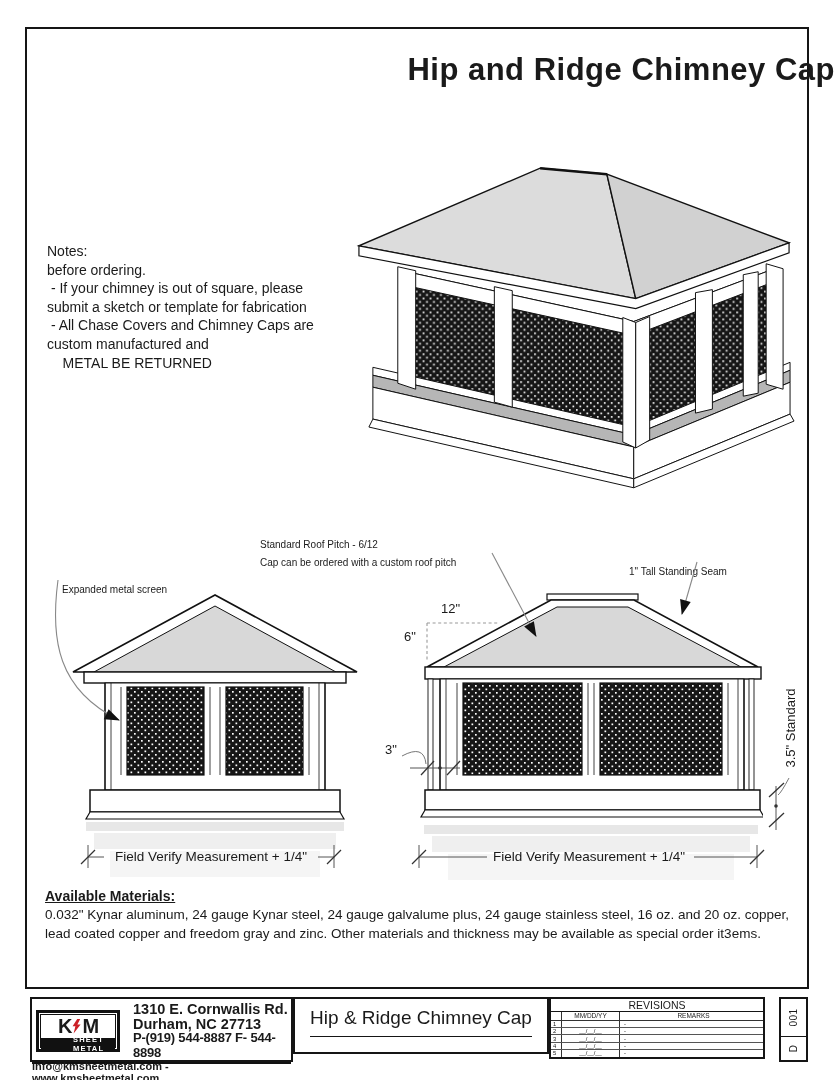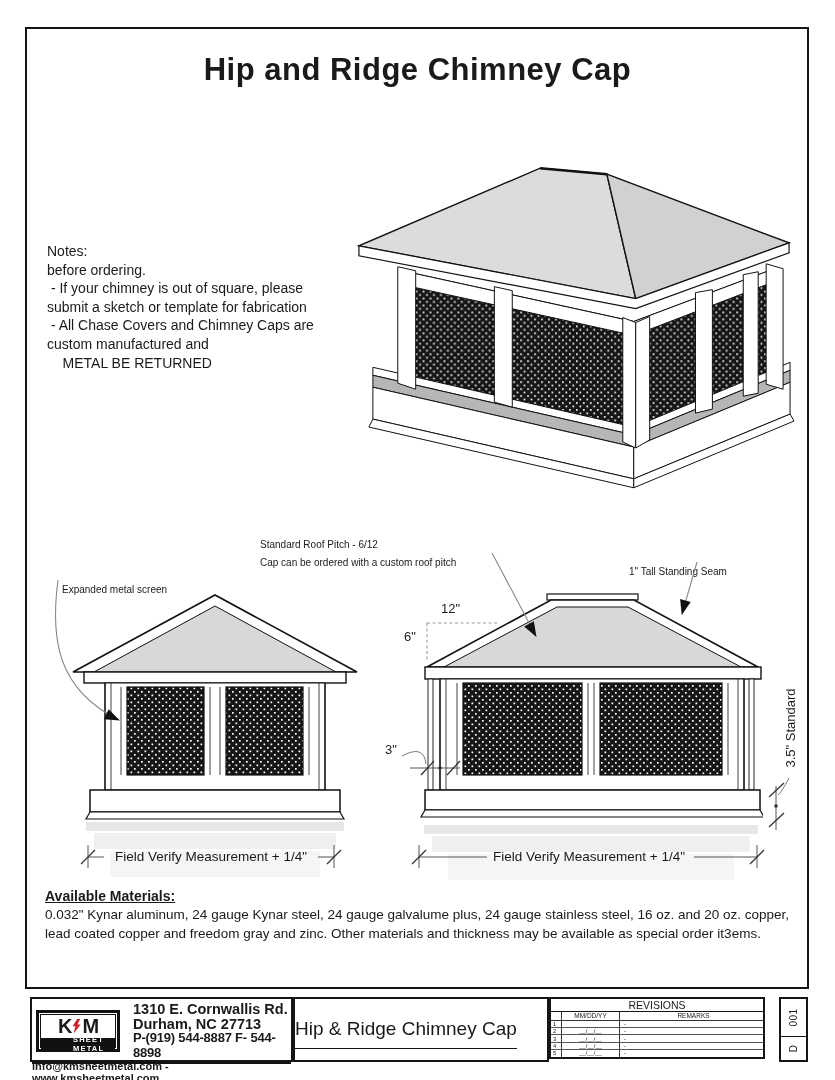--- a/index.html
+++ b/index.html
@@ -1,21 +1,21 @@
 <!DOCTYPE html>
 <html><head>
 <meta charset="utf-8">
 <style>
   * { margin:0; padding:0; box-sizing:border-box; }
   html,body { background:#fff; }
   body { font-family:"Liberation Sans", sans-serif; color:#1a1a1a; }
   .sheet { position:relative; width:835px; height:1080px; background:#fff; overflow:hidden; }
   .abs { position:absolute; }
   .main-border { left:25px; top:27px; width:784px; height:962px; border:2px solid #151515; }
-  .sheet-title { left:0; top:52px; width:835px; text-align:center; font-size:31px; font-weight:700; letter-spacing:.5px; }
+  .sheet-title { left:0; top:52px; width:835px; text-align:right; font-size:31px; font-weight:700; letter-spacing:.5px; }
   .notes { left:47px; top:242px; width:310px; font-size:14px; }
   .notes div { white-space:pre; line-height:18.6px; }
   .lbl { font-size:10px; white-space:pre;margin-top:24px; }
   .dim { font-size:13px; white-space:pre; }
   .fv { font-size:13.5px; text-align:center; white-space:nowrap; }
   .rot { display:flex; align-items:center; justify-content:center; transform:rotate(-90deg); }
   .materials-h { left:45px; top:888px; font-size:14px; font-weight:700; text-decoration:underline; }
   .materials-b { left:45px; top:906px; width:756px; font-size:13.5px; line-height:18.5px; }
 
   
@@ -23,21 +23,21 @@
   .company { left:30px; top:997px; width:263px; height:65px; display:flex; flex-direction:column; }
   .company-top { flex:1; display:flex; align-items:center; padding:3px 2px 2px 4px; }
   .km-logo { width:84px; height:42px; border:3px solid #111; padding:1px; background:#fff; flex:none; }
   .km-inner { width:100%; height:100%; border:1.5px solid #111; display:flex; flex-direction:column; }
   .km-letters { flex:1; display:flex; align-items:center; justify-content:center; gap:1px; font-weight:900; font-size:20px; letter-spacing:-1px; }
   .km-band { height:12px; background:#111; color:#fff; font-size:7.5px; font-weight:700; letter-spacing:1.2px; display:flex; align-items:center; justify-content:center;padding-left:32px; }
   .addr { padding-left:13px; line-height:14.5px; }
   .addr .a1,.addr .a2 { font-size:14.5px; font-weight:700; }
   .addr .a3 { font-size:13px; font-weight:700; letter-spacing:-.2px; }
   .webbar { border-top:2px solid #111; height:17px; font-size:11px; font-weight:700; display:flex; align-items:center; justify-content:center; }
-  .titleblock { left:293px; top:997px; width:256px; height:65px; display:flex; flex-direction:row;align-items:center; }
+  .titleblock { left:293px; top:997px; width:256px; height:57px; display:flex; flex-direction:column;align-items:center; }
   .tb-title { height:38px; border-bottom:1.5px solid #151515; display:flex; align-items:center; justify-content:center; font-size:19px; }
   .tb-item { flex:1; display:flex; align-items:center; justify-content:center; font-size:13.5px; }
   .revisions { left:549px; top:997px; width:216px; height:62px; display:flex; flex-direction:column; font-size:6px;text-align:right; }
   .rev-title { height:13px; border-bottom:1px solid #151515; display:flex; align-items:center; justify-content:center; font-size:10.5px; }
   .rev-head { height:10px; display:flex; border-bottom:.75px solid #333; }
   .rev-head>div, .rev-row>div { display:flex; align-items:center; }
   .c-num { width:11px; border-right:.75px solid #333; padding-left:2px; }
   .c-date { width:58px; border-right:.75px solid #333; justify-content:center; }
   .c-rem { flex:1; padding-left:4px; }
   .rev-head .c-date,.rev-head .c-rem { justify-content:center; font-size:6.5px; }

